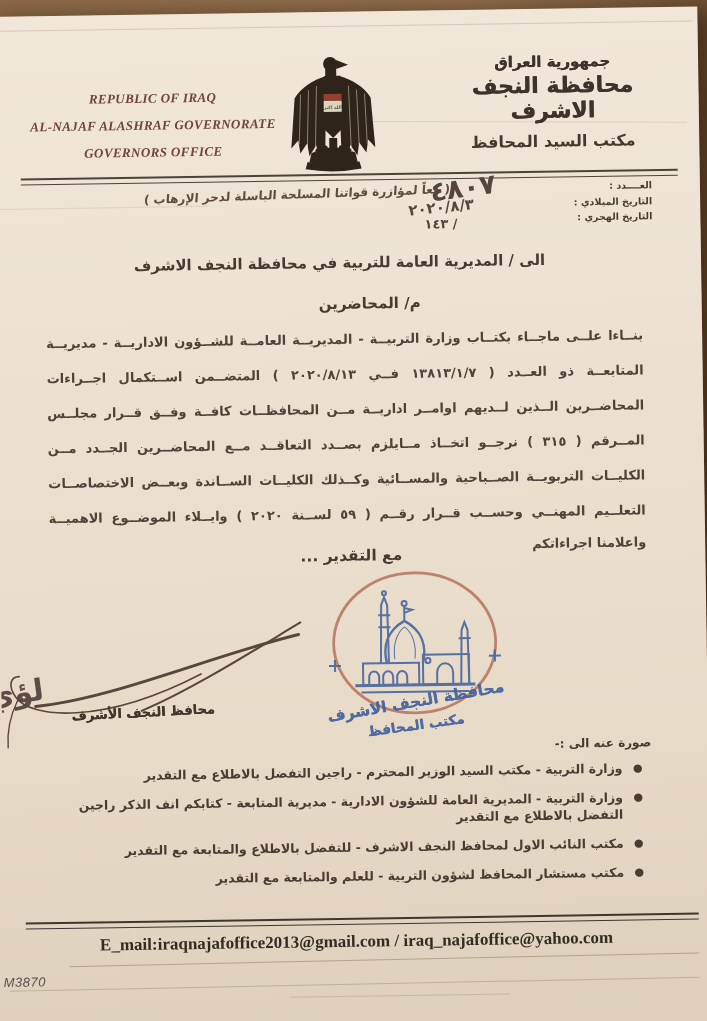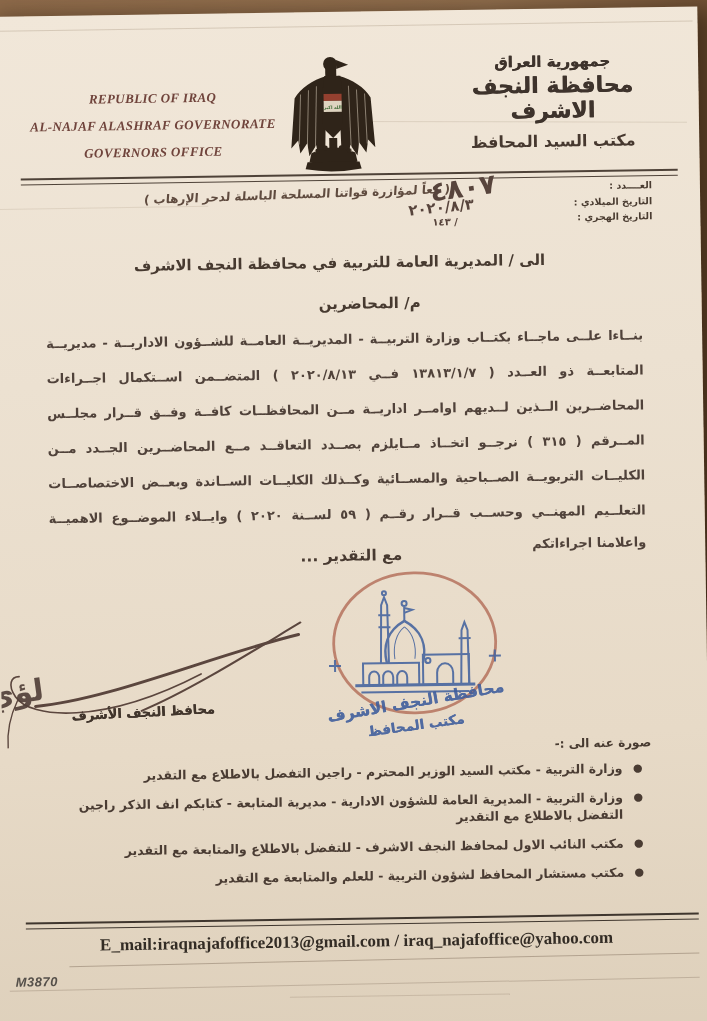--- a/index.html
+++ b/index.html
@@ -40,21 +40,21 @@
   .slogan{
     left:150px;top:191px;width:318px;text-align:center;direction:rtl;
     font-size:12px;font-weight:bold;color:#5f4b3f;
     transform:skewX(-6deg) rotate(-1.2deg);
   }
   .ref-labels{left:556px;top:186px;width:108px;direction:rtl;text-align:right;
     font-size:9.5px;font-weight:bold;color:#4a3c31;line-height:15.5px;}
   .hand{font-weight:bold;color:#57443c;direction:ltr;}
   .hand-number{left:442px;top:178px;font-size:27px;transform:rotate(-7deg);letter-spacing:6px;}
   .hand-date{left:420px;top:204px;font-size:15px;transform:rotate(-5deg);letter-spacing:1px;}
-  .hand-hijri{left:436px;top:222px;font-size:10px;letter-spacing:2px;margin-left:8px;}
+  .hand-hijri{left:436px;top:222px;font-size:13px;letter-spacing:2px;}
 
   
   .to-line{left:98px;top:258px;width:505px;text-align:center;direction:rtl;
     font-size:15px;font-weight:bold;color:#473a30;}
   .subject-line{left:150px;top:299px;width:460px;text-align:center;direction:rtl;
     font-size:15px;font-weight:bold;color:#473a30;}
   .body-block{left:56px;top:326px;width:597px;direction:rtl;color:#50423a;}
   .body-line{
     font-size:13px;font-weight:bold;height:35px;line-height:35px;
     text-align:justify;text-align-last:justify;text-justify:inter-word;
@@ -85,22 +85,22 @@
   .cc-item{position:relative;padding-right:28px;font-size:12.5px;font-weight:bold;
     line-height:17px;margin-bottom:12px;color:#4a3c33;text-align:right;}
   .cc-item .bullet{position:absolute;right:8px;top:0;font-size:11px;}
 
   
   .rule-bottom{left:27px;top:922px;width:673px;height:3.5px;
     border-top:2.5px solid #3f362e;border-bottom:1.5px solid #3f362e;}
   .email{left:30px;top:936px;width:655px;text-align:center;
     font-family:"Liberation Serif","DejaVu Serif",serif;font-weight:bold;
     font-size:17px;color:#332c25;}
-  .catalog{left:16px;top:974px;font-family:"Liberation Sans",sans-serif;
-    font-style:italic;font-weight:bold;font-size:13px;color:#55504a;letter-spacing:0.5px;}
+  .catalog{left:4px;top:974px;font-family:"Liberation Sans",sans-serif;
+    font-style:italic;font-weight:normal;font-size:13px;color:#55504a;letter-spacing:0.5px;}
 </style>
 </head>
 <body>
 
 <div class="desk"></div>
 
 <div class="paper">
   <div class="content">
 
     <div class="crease" style="left:0;top:30px;width:707px;"></div>

